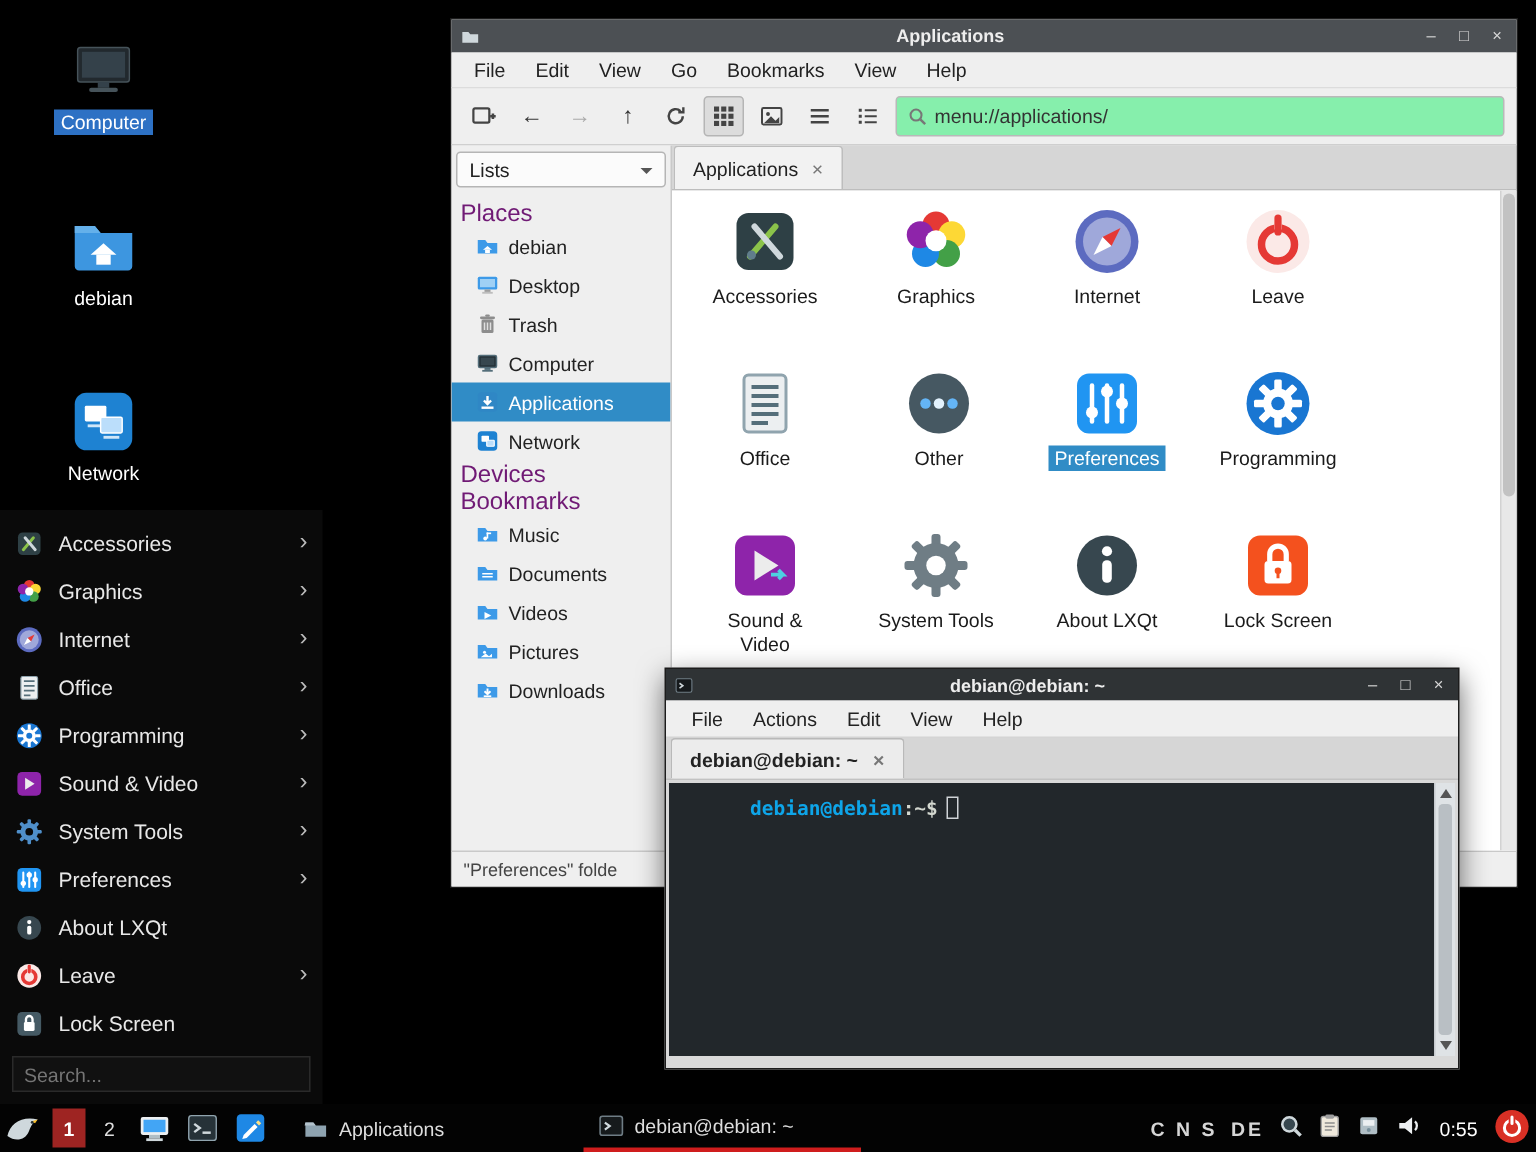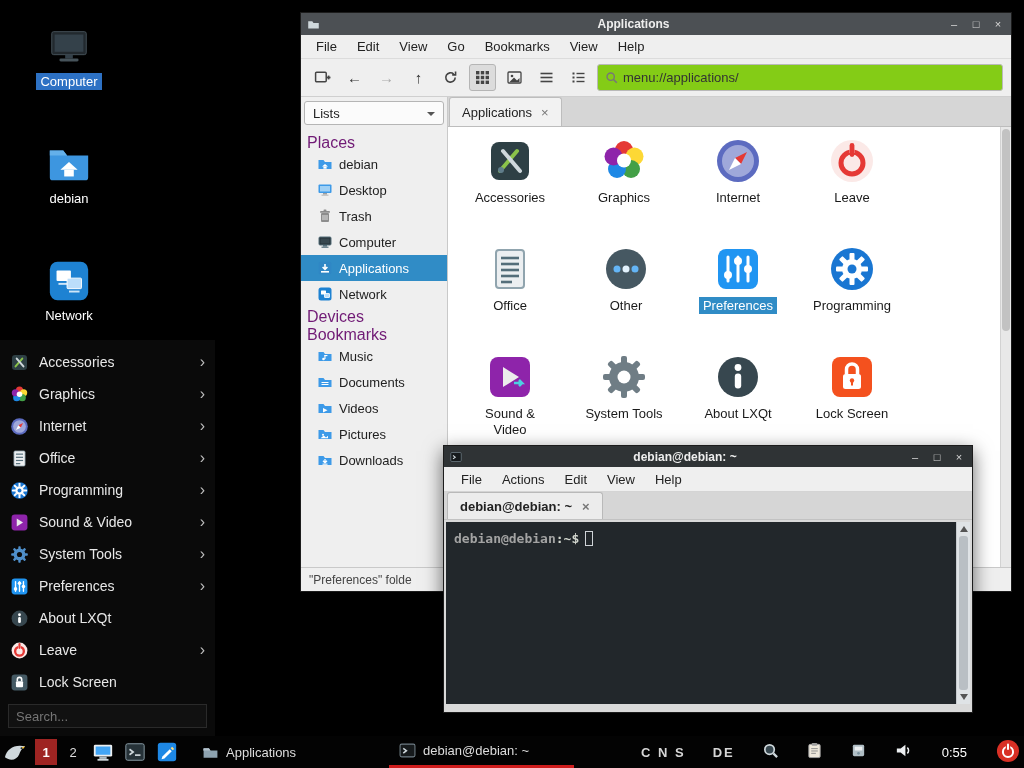--- a/index.html
+++ b/index.html
@@ -21,21 +21,21 @@
 
   
   .fm { left:300px; top:12px; width:712px; height:580px; display:flex; flex-direction:column; }
   .fm-tbar { height:22px; background:#4c5054; }
   .fm-menubar { height:24px; background:#efefef; border-bottom:1px solid #dcdcdc; display:flex; align-items:center; gap:2px; padding:0 6px; font-size:13px; color:#222; }
   .mitem { padding:2px 9px; border-radius:2px; }
   .fm-toolbar { height:38px; background:#efefef; border-bottom:1px solid #cfcfcf; display:flex; align-items:center; gap:5px; padding:0 8px; }
   .tbtn { width:27px; height:27px; display:flex; align-items:center; justify-content:center; font-size:15px; color:#333; border-radius:3px; border:1px solid transparent; }
   .tbtn.dim { color:#aaa; }
   .tbtn.pressed { background:#dcdcdc; border:1px solid #b5b5b5; }
-  .addr { flex:1; display:flex; align-items:center; gap:5px; height:27px; background:#84cc16; border:1px solid #b9b9b9; border-radius:3px; padding:0 7px; }
+  .addr { flex:1; display:flex; align-items:center; gap:5px; height:27px; background:#86efac; border:1px solid #b9b9b9; border-radius:3px; padding:0 7px; }
   .addr input { border:none; outline:none; flex:1; font-size:13px; color:#333; background:transparent; font-family:"Liberation Sans", sans-serif; }
   .ds-btn { height:27px; padding:0 14px; background:#fafafa; border:1px solid #b9b9b9; border-radius:3px; font-size:13px; color:#222; display:flex; align-items:center; }
   .fm-body { flex:1; display:flex; min-height:0; }
   .fm-side { width:147px; background:#efefef; border-right:1px solid #c9c9c9; padding:4px 0 0 0; font-size:13px; color:#222; overflow:hidden; }
   .combo { margin:0 3px 6px 3px; height:24px; background:#fbfbfb; border:1px solid #b5b5b5; border-radius:3px; display:flex; align-items:center; padding:0 8px; position:relative; }
   .combo::after { content:""; position:absolute; right:8px; top:10px; border:4px solid transparent; border-top-color:#555; }
   .tree-h { padding:3px 6px; font-size:16px; color:#701a75; height:20px; }
   .tree-row { display:flex; align-items:center; gap:6px; height:26px; padding-left:16px; white-space:nowrap; }
   .tree-row svg { flex:0 0 auto; }
   .tree-row.sel { background:#308cc6; color:#fff; }
@@ -63,38 +63,38 @@
   .sm-search input { width:199px; height:24px; background:#111; border:1px solid #2a2a2a; color:#9a9a9a; font-size:13px; padding:0 7px; font-family:"Liberation Sans", sans-serif; }
 
   
   .term { left:443px; top:445px; width:530px; height:268px; background:#d9d9d9; z-index:4; display:flex; flex-direction:column; }
   .term-tbar { height:21px; background:#2f3335; }
   .term-menubar { height:25px; background:#efefef; border-bottom:1px solid #d4d4d4; display:flex; align-items:center; gap:2px; padding:0 8px; font-size:13px; color:#222; }
   .term-tabbar { height:28px; background:#d6d6d6; border-bottom:1px solid #c2c2c2; display:flex; align-items:flex-end; padding-left:3px; }
   .term-tab { height:27px; background:#ececec; border:1px solid #b9b9b9; border-bottom:none; display:flex; align-items:center; gap:10px; padding:0 12px; font-size:13px; font-weight:bold; color:#222; border-radius:3px 3px 0 0; }
   .term-content { flex:1; margin:2px 2px 8px 2px; background:#22272b; position:relative; font-family:"DejaVu Sans Mono", monospace; font-size:13px; }
   .prompt { position:absolute; left:8px; top:9px; white-space:pre; font-weight:bold; }
-  .p-user { color:#a3a3a3; }
+  .p-user { color:#0ea5e9;margin-left:46px; }
   .p-rest { color:#d3d7cf; }
   .cursor { display:inline-block; width:8px; height:15px; border:1px solid #cfd3d7; vertical-align:-3px; margin-left:6px; }
   .tscroll { position:absolute; right:0; top:0; bottom:0; width:14px; background:#dfe3e6; border-left:1px solid #c6cace; }
   .tri-up, .tri-down { position:absolute; left:3px; width:0; height:0; border-left:4px solid transparent; border-right:4px solid transparent; }
   .tri-up { top:4px; border-bottom:6px solid #555; }
   .tri-down { bottom:4px; border-top:6px solid #555; }
   .tthumb { position:absolute; left:2px; right:2px; top:14px; bottom:14px; background:#b9bfc4; border-radius:3px; }
 
   
   .taskbar { position:absolute; left:0; top:736px; width:1024px; height:32px; background:#030303; z-index:10; display:flex; align-items:center; color:#ddd; font-size:13px; }
   .tb-start { width:30px; height:32px; display:flex; align-items:center; justify-content:center; }
   .ws { width:22px; height:26px; display:flex; align-items:center; justify-content:center; margin-left:5px; font-size:13px; }
   .ws.active { background:#9e2422; color:#fff; font-weight:bold; }
   .ql { width:26px; height:26px; margin-left:6px; display:flex; align-items:center; justify-content:center; }
   .task { display:flex; align-items:center; gap:7px; height:32px; padding:0 10px; margin-left:12px; min-width:185px; position:relative; }
   .task.active { border-bottom:3px solid #cf1d1d; }
-  .tray { margin-left:auto; display:flex; align-items:center; gap:27px; padding-right:4px; }
+  .tray { margin-left:auto; display:flex; align-items:center; gap:9px; padding-right:4px; }
   .kbd-ind { font-weight:bold; color:#d6d6d6; letter-spacing:2px; }
   .clock { color:#fff; font-size:13px; padding:0 2px; }
 </style>
 </head>
 <body>
 
 <div class="screen">
 
   <div class="dicon" style="left:21px;top:24px">
     <svg width="46" height="46" viewBox="0 0 48 48">

